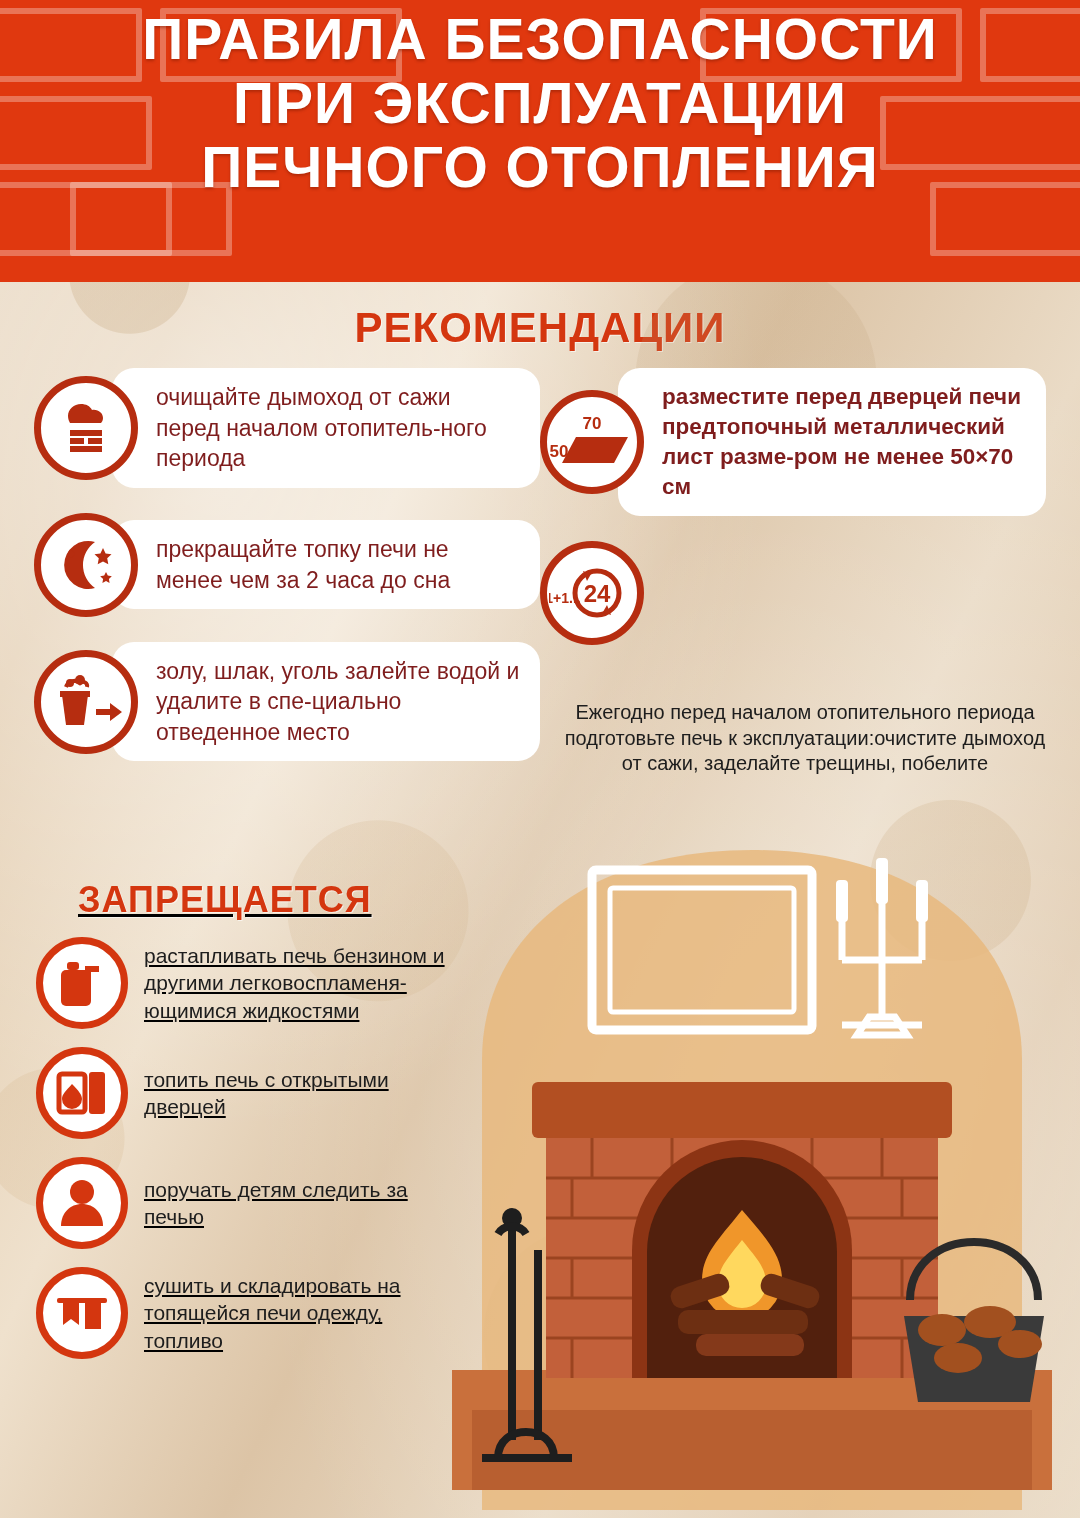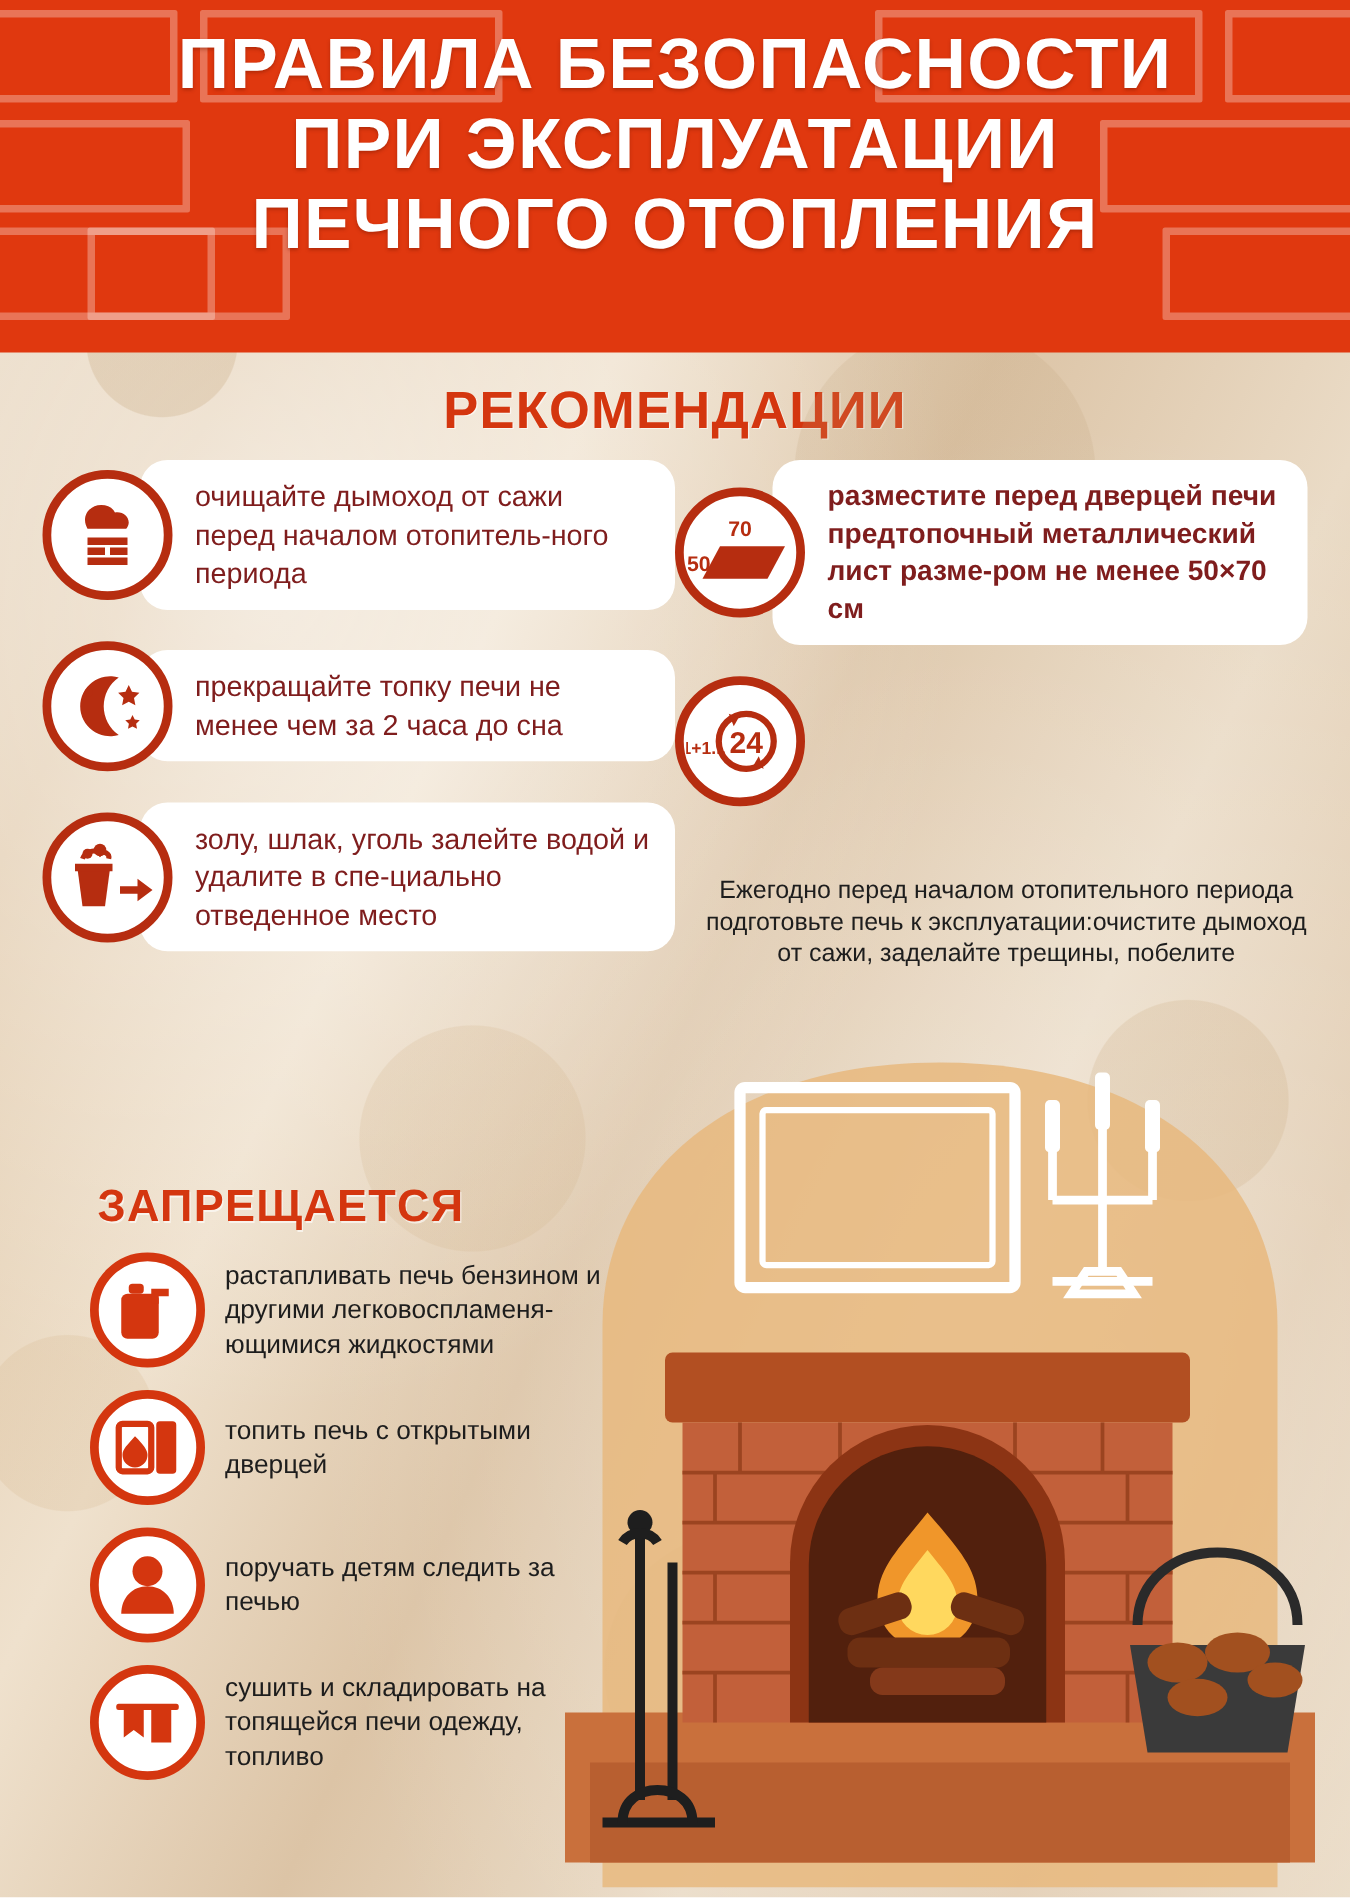--- a/index.html
+++ b/index.html
@@ -52,21 +52,21 @@
     border: 6px solid rgba(255,255,255,0.30);
     border-radius: 2px;
   }
   .header-title {
     position: relative;
     z-index: 3;
     text-align: center;
     color: #ffffff;
     font-weight: bold;
     letter-spacing: 1px;
-    padding-top: 20px;
+    padding-top: 8px;
     text-shadow: 0 2px 3px rgba(120,25,0,0.45);
   }
   .header-title .line {
     display: block;
     font-size: 57px;
     line-height: 1.12;
     white-space: nowrap;
   }
 
   
@@ -149,29 +149,30 @@
     margin: 0;
     font-size: 20px;
     line-height: 1.28;
     color: #1d1d1d;
   }
 
   
   .forbid-wrap {
     position: absolute;
     left: 0;
-    top: 922px;
+    top: 857px;
     width: 520px;
     z-index: 5;
+    text-decoration: underline;
   }
   .forbid-item {
     display: flex;
     align-items: center;
     margin-bottom: 18px;
-    padding-left: 72px;
+    padding-left: 36px;
   }
   .forbid-circle {
     flex: 0 0 auto;
     width: 92px;
     height: 92px;
     border-radius: 50%;
     background: #ffffff;
     border: 7px solid #d4360f;
     display: flex;
     align-items: center;

